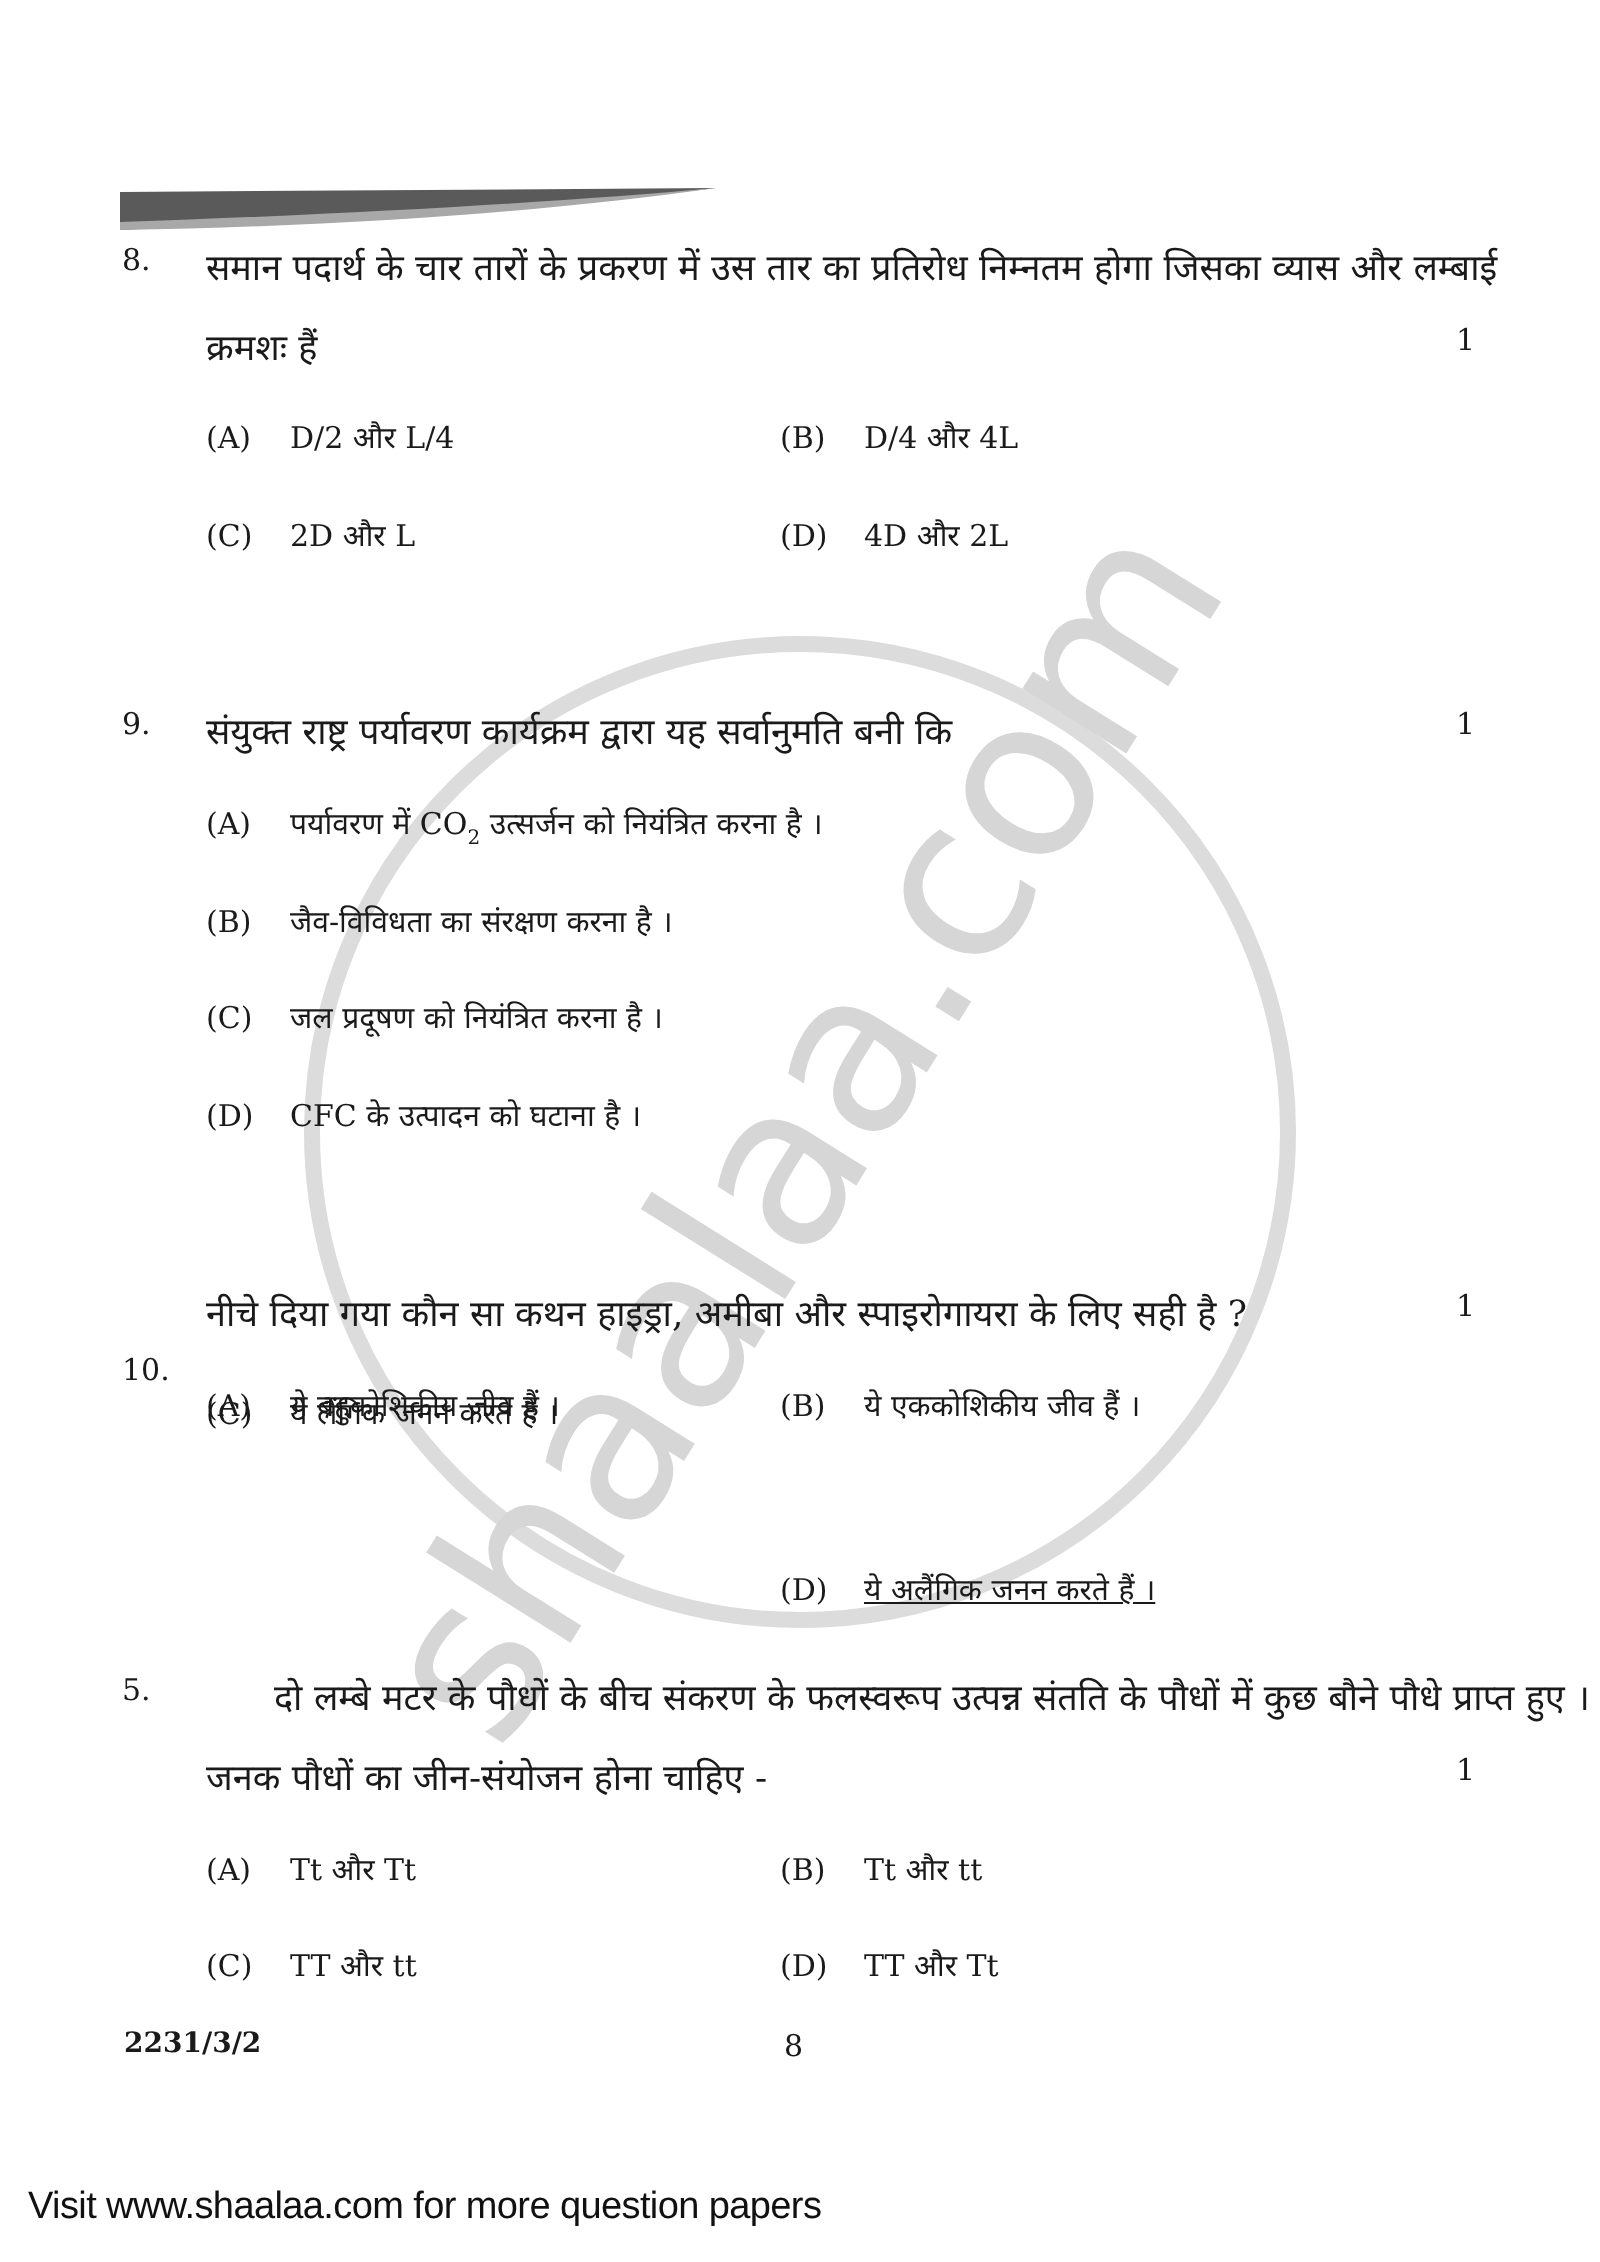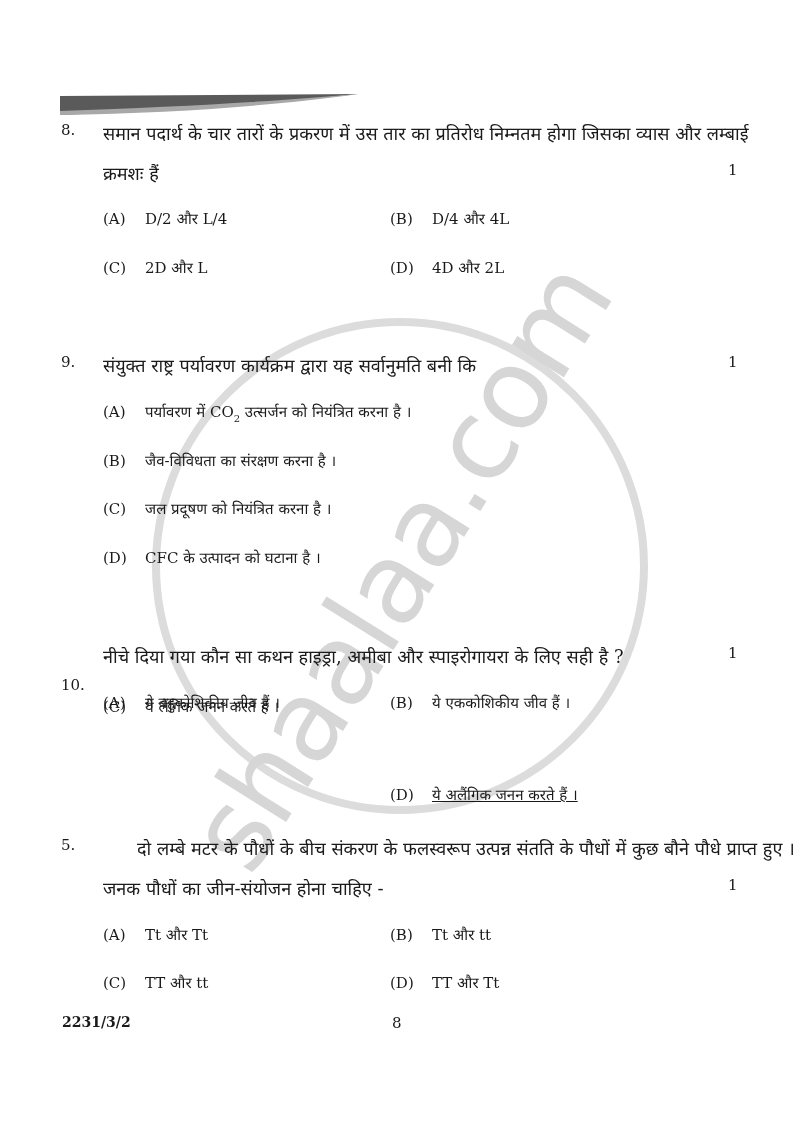--- a/index.html
+++ b/index.html
@@ -111,13 +111,14 @@
       <span class="lbl">(C)</span><span>TT और tt</span>
     </div>
     <div class="opt" style="left:390px; top:972px;">
       <span class="lbl">(D)</span><span>TT और Tt</span>
     </div>
   </div>
 
   <div class="footer-code">2231/3/2</div>
   <div class="footer-page">8</div>
 
+  <div class="visit">Visit www.shaalaa.com for more question papers</div>
 </div>
 
 </body></html>

